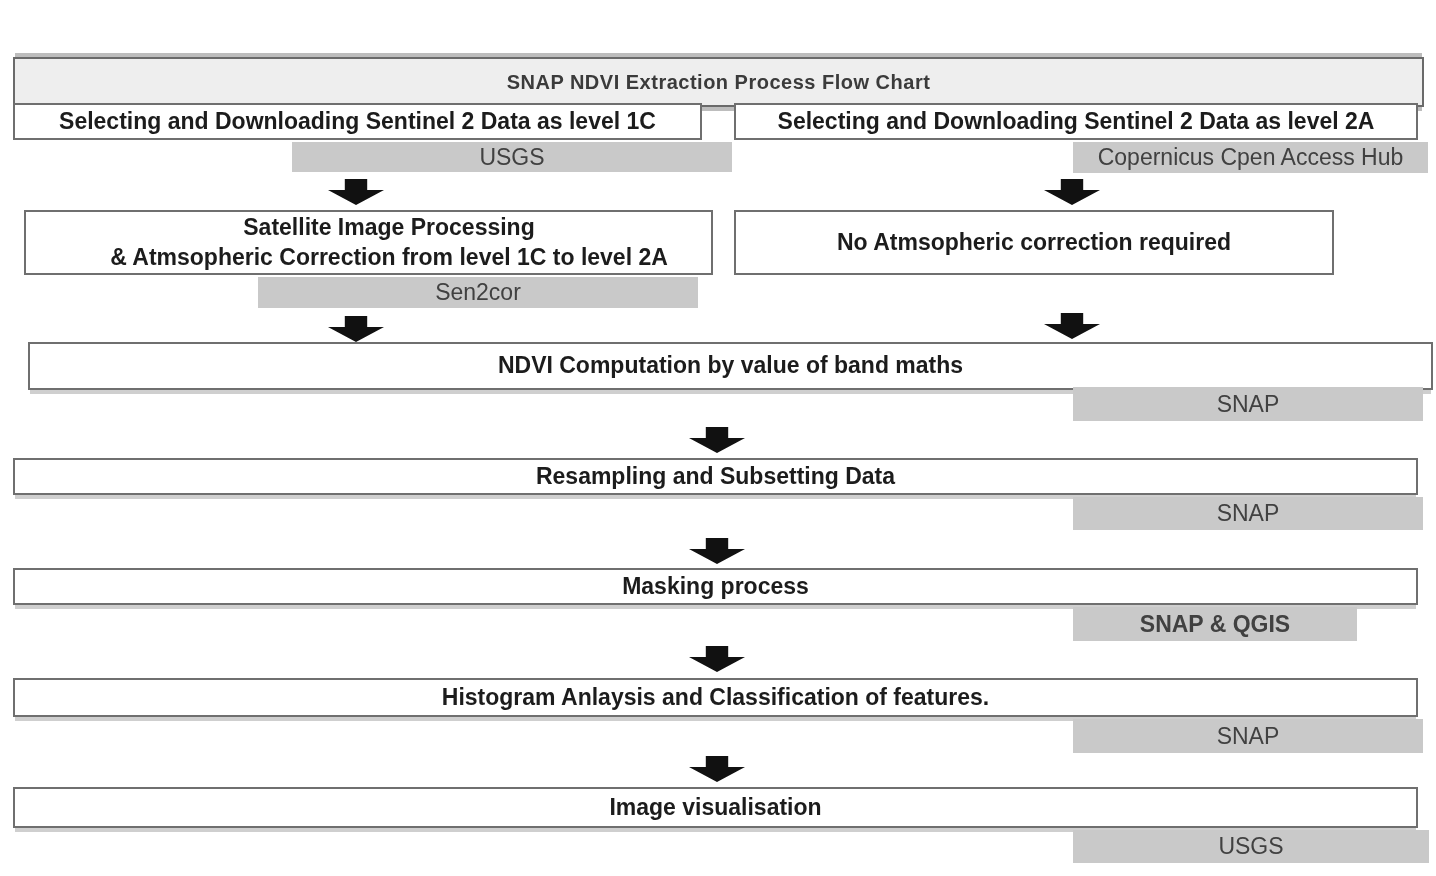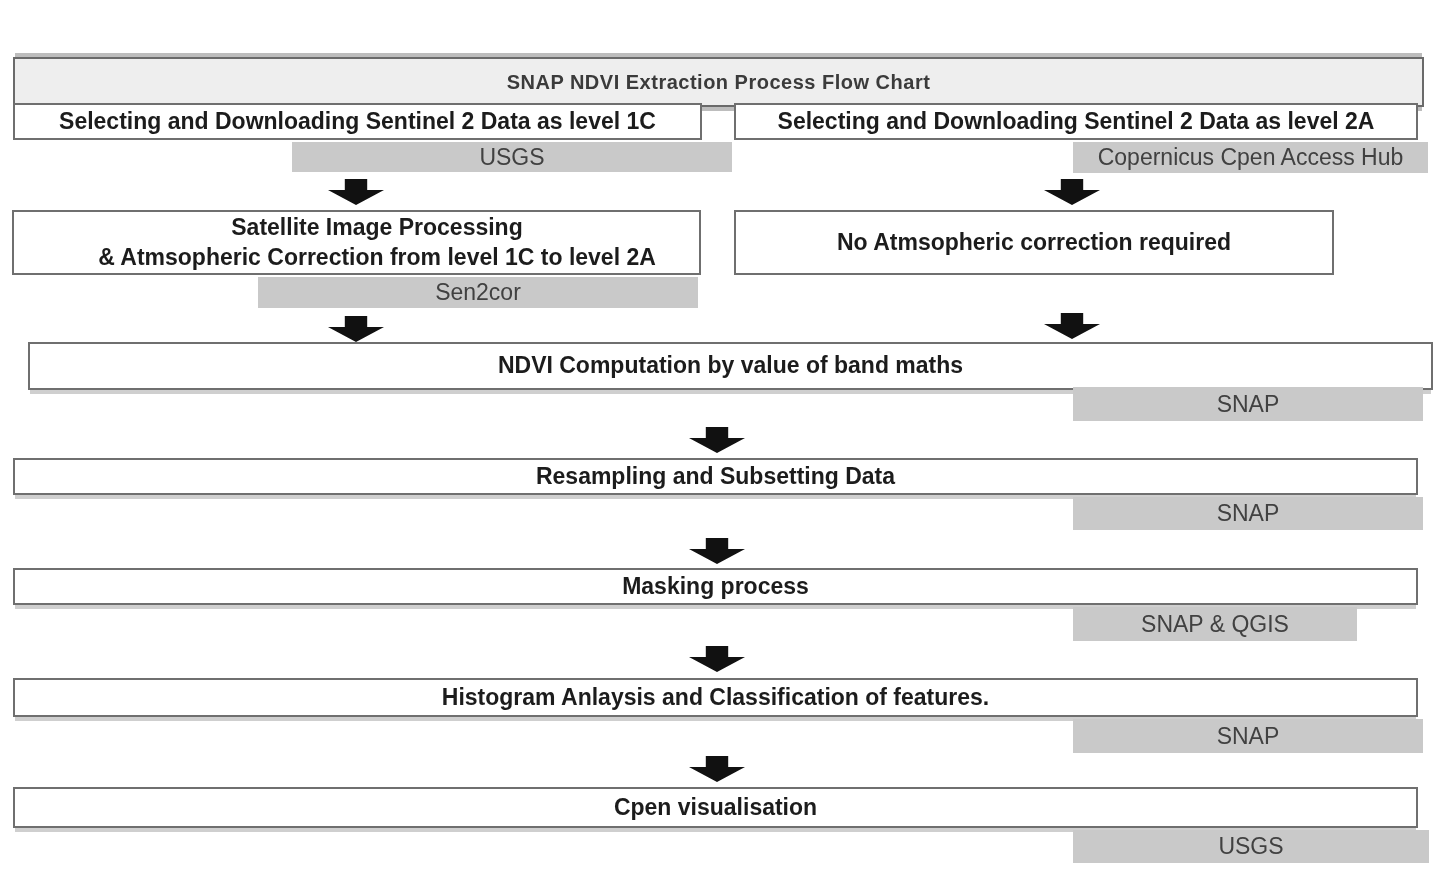--- a/index.html
+++ b/index.html
@@ -77,43 +77,43 @@
 
   <div class="box" style="left:13px; top:103px; width:689px; height:37px;">Selecting and Downloading Sentinel 2 Data as level 1C</div>
   <div class="tool-label" style="left:258px; top:142px; width:440px; height:30px;margin-left:34px;">USGS</div>
 
   <div class="box" style="left:734px; top:103px; width:684px; height:37px;">Selecting and Downloading Sentinel 2 Data as level 2A</div>
   <div class="tool-label" style="left:1073px; top:142px; width:355px; height:31px;">Copernicus Cpen Access Hub</div>
 
   <div class="arrow-down" style="left:328px; top:179px;"></div>
   <div class="arrow-down" style="left:1044px; top:179px;"></div>
 
-  <div class="box two-line" style="left:12px; top:210px; width:689px; height:65px; flex-direction:column;padding-left:41px;">
+  <div class="box two-line" style="left:24px; top:210px; width:689px; height:65px; flex-direction:column;padding-left:41px;">
     <span>Satellite Image Processing</span>
     <span>&amp; Atmsopheric Correction from level 1C to level 2A</span>
   </div>
   <div class="tool-label" style="left:258px; top:277px; width:440px; height:31px;">Sen2cor</div>
 
   <div class="box" style="left:734px; top:210px; width:600px; height:65px;">No Atmsopheric correction required</div>
 
   <div class="arrow-down" style="left:328px; top:316px;"></div>
   <div class="arrow-down" style="left:1044px; top:313px;"></div>
 
   <div class="box shadowed" style="left:13px; top:342px; width:1405px; height:48px;margin-left:15px;">NDVI Computation by value of band maths</div>
   <div class="tool-label" style="left:1073px; top:387px; width:350px; height:34px;">SNAP</div>
   <div class="arrow-down" style="left:689px; top:427px;"></div>
 
   <div class="box shadowed" style="left:13px; top:458px; width:1405px; height:37px;">Resampling and Subsetting Data</div>
   <div class="tool-label" style="left:1073px; top:497px; width:350px; height:33px;">SNAP</div>
   <div class="arrow-down" style="left:689px; top:538px;"></div>
 
   <div class="box shadowed" style="left:13px; top:568px; width:1405px; height:37px;">Masking process</div>
-  <div class="tool-label" style="left:1073px; top:607px; width:284px; height:34px;">SNAP &amp; QGIS</div>
+  <div class="tool-label" style="left:1073px; top:607px; width:284px; height:34px;font-weight:bold;">SNAP &amp; QGIS</div>
   <div class="arrow-down" style="left:689px; top:646px;"></div>
 
   <div class="box shadowed" style="left:13px; top:678px; width:1405px; height:39px;">Histogram Anlaysis and Classification of features.</div>
   <div class="tool-label" style="left:1073px; top:719px; width:350px; height:34px;">SNAP</div>
   <div class="arrow-down" style="left:689px; top:756px;"></div>
 
-  <div class="box shadowed" style="left:13px; top:787px; width:1405px; height:41px;">Cpen visualisation</div>
+  <div class="box shadowed" style="left:13px; top:787px; width:1405px; height:41px;">Image visualisation</div>
   <div class="tool-label" style="left:1073px; top:830px; width:356px; height:33px;">USGS</div>
 
 </div>
 
 </body></html>

